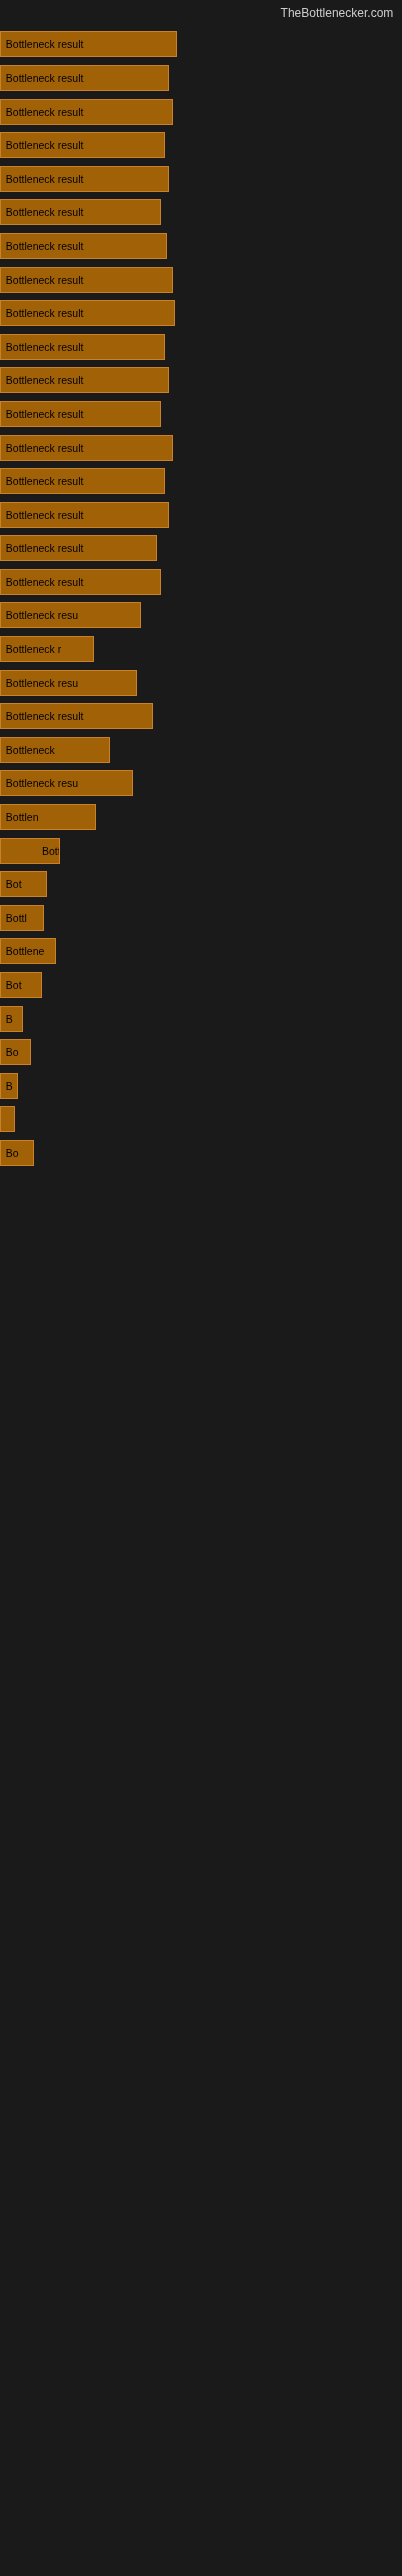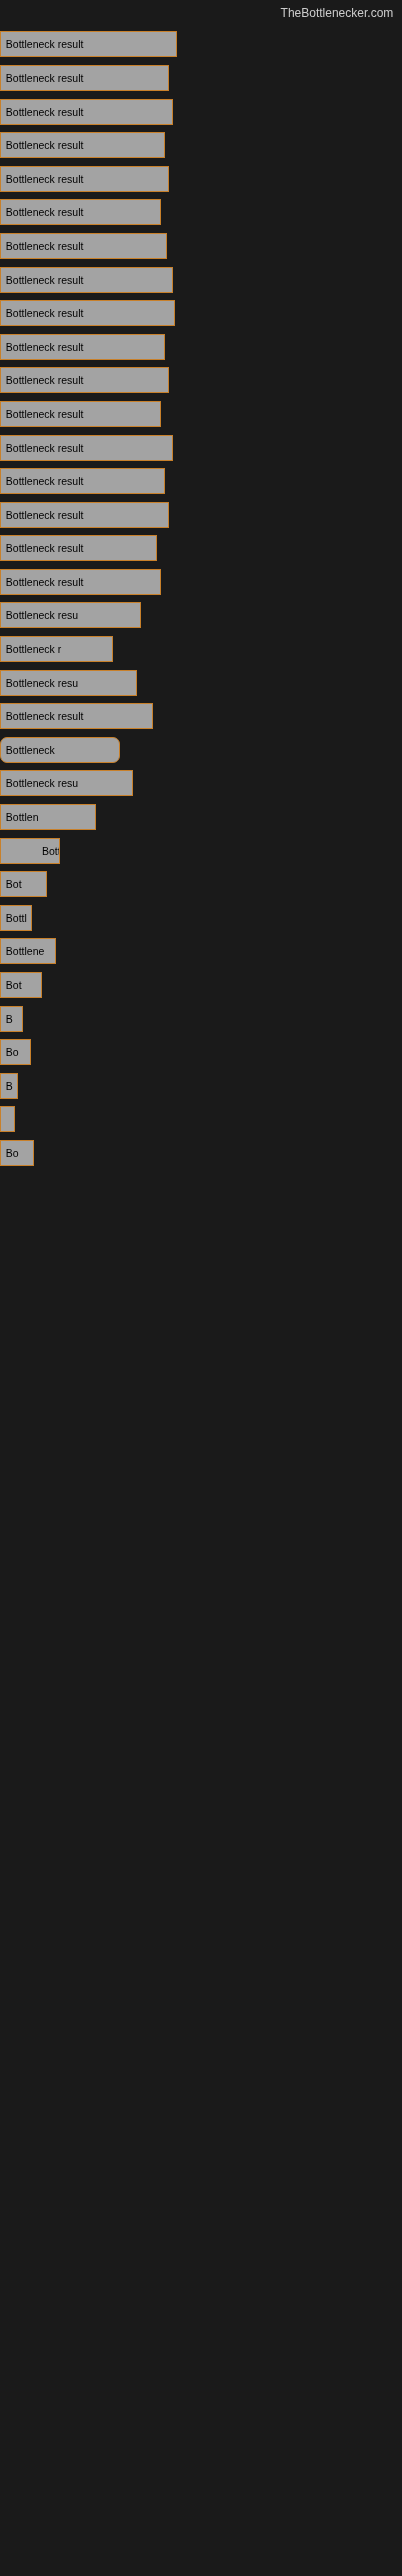--- a/index.html
+++ b/index.html
@@ -32,21 +32,21 @@
 
     .bar-row {
       display: flex;
       align-items: center;
       margin-bottom: 1.6px;
       height: 32px;
       position: relative;
     }
 
     .bar {
-      background-color: #a3a3a3;
+      background-color: #a16207;
       border: 0.8px solid #c8802a;
       display: flex;
       align-items: center;
       padding: 0 4.8px;
       height: 26px;
       white-space: nowrap;
       overflow: hidden;
       font-size: 10.5px;
       color: #000;
       font-weight: normal;
@@ -106,45 +106,45 @@
     <div class="bar-row">
       <div class="bar" style="width: 157px;">Bottleneck result</div>
     </div>
     <div class="bar-row">
       <div class="bar" style="width: 161px;">Bottleneck result</div>
     </div>
     <div class="bar-row">
       <div class="bar" style="width: 141px;">Bottleneck resu</div>
     </div>
     <div class="bar-row">
-      <div class="bar" style="width: 113px; text-align: center;">Bottleneck r</div>
+      <div class="bar" style="width: 94px; text-align: center;">Bottleneck r</div>
     </div>
     <div class="bar-row">
       <div class="bar" style="width: 137px;">Bottleneck resu</div>
     </div>
     <div class="bar-row">
       <div class="bar" style="width: 153px;">Bottleneck result</div>
     </div>
     <div class="bar-row">
-      <div class="bar" style="width: 120px; border-radius: 7px;">Bottleneck</div>
+      <div class="bar" style="width: 110px;">Bottleneck</div>
     </div>
     <div class="bar-row">
       <div class="bar" style="width: 133px;">Bottleneck resu</div>
     </div>
     <div class="bar-row">
       <div class="bar" style="width: 96px;">Bottlen</div>
     </div>
     <div class="bar-row">
       <div class="bar" style="width: 60px; padding-left: 41px;">Bottle</div>
     </div>
     <div class="bar-row">
       <div class="bar" style="width: 47px;">Bot</div>
     </div>
     <div class="bar-row">
-      <div class="bar" style="width: 32px;">Bottl</div>
+      <div class="bar" style="width: 44px;">Bottl</div>
     </div>
     <div class="bar-row">
       <div class="bar" style="width: 56px;">Bottlene</div>
     </div>
     <div class="bar-row">
       <div class="bar" style="width: 42px;">Bot</div>
     </div>
     <div class="bar-row">
       <div class="bar" style="width: 22.5px;">B</div>
     </div>

